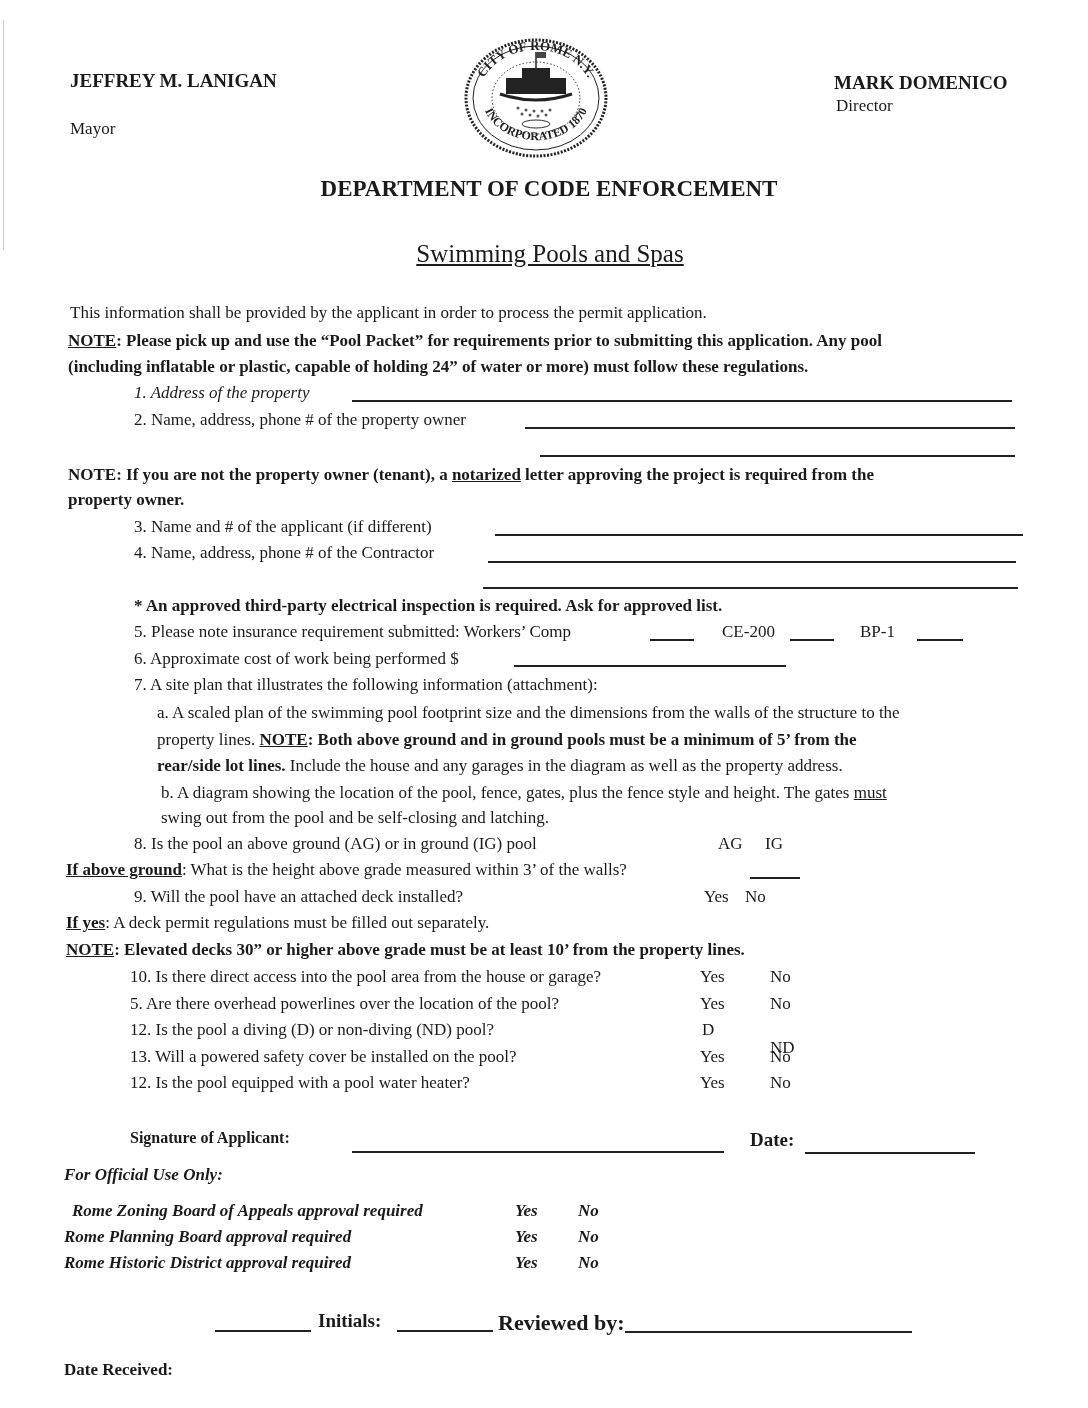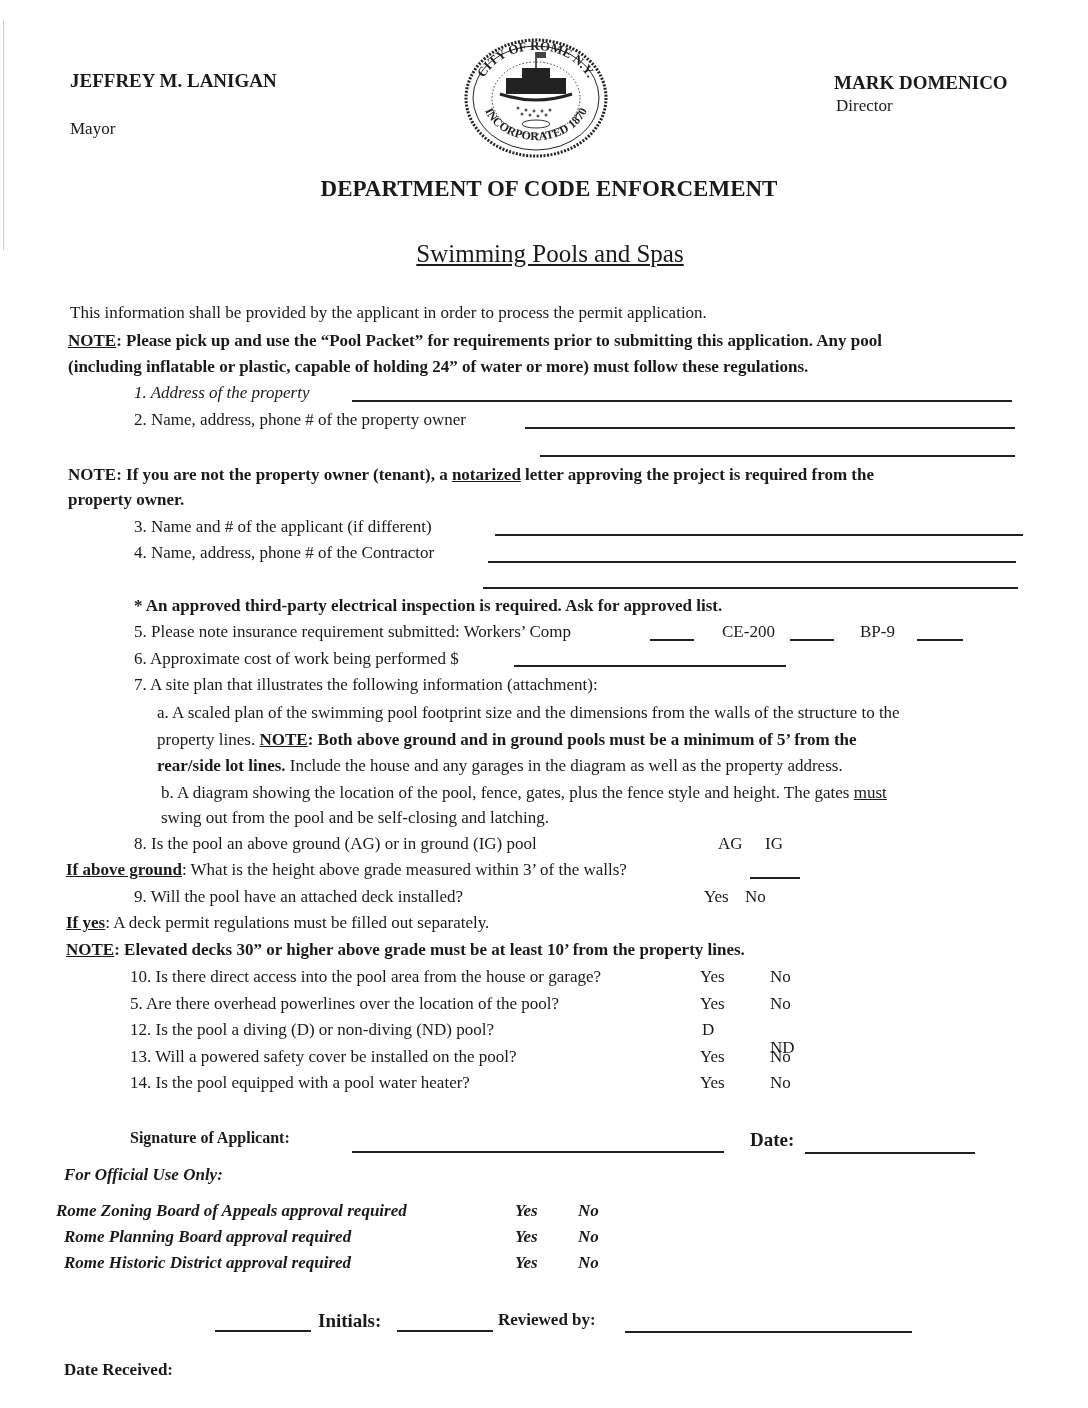--- a/index.html
+++ b/index.html
@@ -84,21 +84,21 @@
 <div class="abs" style="left:134px;top:543px;">4.  Name, address, phone # of the Contractor</div>
 <div class="line" style="left:488px;width:528px;top:561px;"></div>
 <div class="line" style="left:483px;width:535px;top:587px;"></div>
 
 <div class="abs b" style="left:134px;top:596px;">* An approved third-party electrical inspection is required. Ask for approved list.</div>
 
 <div class="abs" style="left:134px;top:622px;">5.  Please note insurance requirement submitted: Workers’ Comp</div>
 <div class="line" style="left:650px;width:44px;top:639px;"></div>
 <div class="abs" style="left:722px;top:622px;">CE-200</div>
 <div class="line" style="left:790px;width:44px;top:639px;"></div>
-<div class="abs" style="left:860px;top:622px;">BP-9</div>
+<div class="abs" style="left:860px;top:622px;">BP-1</div>
 <div class="line" style="left:917px;width:46px;top:639px;"></div>
 
 <div class="abs" style="left:134px;top:649px;">6.  Approximate cost of work being performed $</div>
 <div class="line" style="left:514px;width:272px;top:665px;"></div>
 
 <div class="abs" style="left:134px;top:675px;">7.  A site plan that illustrates the following information (attachment):</div>
 <div class="abs" style="left:157px;top:703px;">a.  A scaled plan of the swimming pool footprint size and the dimensions from the walls of the structure to the</div>
 <div class="abs" style="left:157px;top:730px;"><span>property lines. </span><span class="b u">NOTE</span><span class="b">: Both above ground and in ground pools must be a minimum of 5’ from the</span></div>
 <div class="abs" style="left:157px;top:756px;"><span class="b">rear/side lot lines.</span><span> Include the house and any garages in the diagram as well as the property address.</span></div>
 <div class="abs" style="left:161px;top:783px;"><span>b.  A diagram showing the location of the pool, fence, gates, plus the fence style and height. The gates </span><span class="u">must</span></div>
@@ -128,43 +128,43 @@
   <div class="opt" style="left:770px;top:994px;">No</div>
 
   <div class="abs" style="left:130px;top:1020px;">12.  Is the pool a diving (D) or non-diving (ND) pool?</div>
   <div class="opt" style="left:702px;top:1020px;">D</div>
   <div class="opt" style="left:770px;top:1020px;margin-top:18px;">ND</div>
 
   <div class="abs" style="left:130px;top:1047px;">13.  Will a powered safety cover be installed on the pool?</div>
   <div class="opt" style="left:700px;top:1047px;">Yes</div>
   <div class="opt" style="left:770px;top:1047px;">No</div>
 
-  <div class="abs" style="left:130px;top:1073px;">14.  Is the pool equipped with a pool water heater?</div>
+  <div class="abs" style="left:130px;top:1073px;">12.  Is the pool equipped with a pool water heater?</div>
   <div class="opt" style="left:700px;top:1073px;">Yes</div>
   <div class="opt" style="left:770px;top:1073px;">No</div>
 </div>
 
 <div class="abs b" style="left:130px;top:1129px;font-size:16px;">Signature of Applicant:</div>
 <div class="line" style="left:352px;width:372px;top:1151px;"></div>
 <div class="abs b" style="left:750px;top:1129px;font-size:19px;">Date:</div>
 <div class="line" style="left:805px;width:170px;top:1152px;"></div>
 
 <div class="abs b i" style="left:64px;top:1165px;">For Official Use Only:</div>
 <div>
-  <div class="abs b i" style="left:56px;top:1201px;">Rome Zoning Board of Appeals approval required</div>
+  <div class="abs b i" style="left:72px;top:1201px;">Rome Zoning Board of Appeals approval required</div>
   <div class="opt b i" style="left:515px;top:1201px;">Yes</div>
   <div class="opt b i" style="left:578px;top:1201px;">No</div>
 
   <div class="abs b i" style="left:64px;top:1227px;">Rome Planning Board approval required</div>
   <div class="opt b i" style="left:515px;top:1227px;">Yes</div>
   <div class="opt b i" style="left:578px;top:1227px;">No</div>
 
   <div class="abs b i" style="left:64px;top:1253px;">Rome Historic District approval required</div>
   <div class="opt b i" style="left:515px;top:1253px;">Yes</div>
   <div class="opt b i" style="left:578px;top:1253px;">No</div>
 </div>
 
 <div class="abs b" style="left:64px;top:1360px;font-size:17px;">Date Received:</div>
 <div class="line" style="left:215px;width:96px;top:1330px;"></div>
 <div class="abs b" style="left:318px;top:1310px;font-size:19px;">Initials:</div>
 <div class="line" style="left:397px;width:96px;top:1330px;"></div>
-<div class="abs b" style="left:498px;top:1310px;font-size:17px;">Reviewed by:</div>
+<div class="abs b" style="left:498px;top:1310px;font-size:22px;">Reviewed by:</div>
 <div class="line" style="left:625px;width:287px;top:1331px;"></div>
 
 </body></html>

